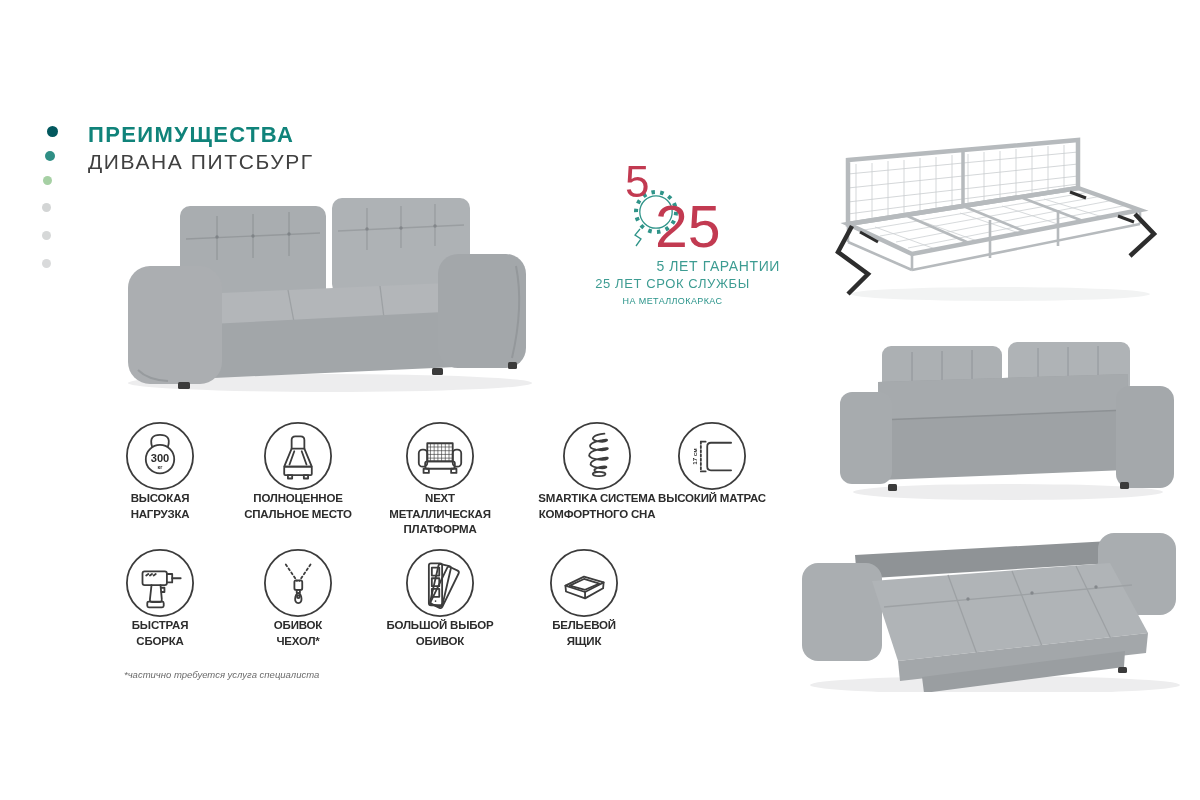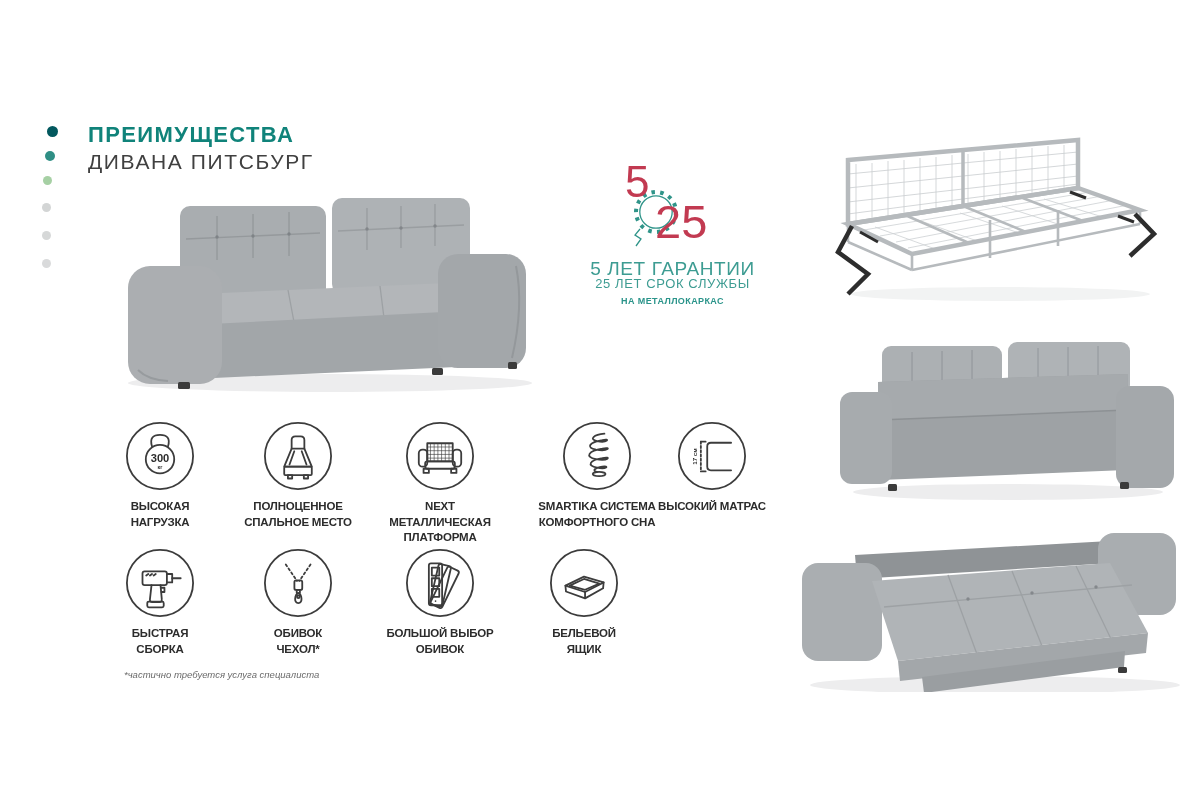--- a/index.html
+++ b/index.html
@@ -12,30 +12,30 @@
   .dot{border-radius:50%;position:absolute;}
   .title{position:absolute;left:88px;top:122px;font-size:22px;font-weight:bold;
          letter-spacing:1.4px;color:#10837a;}
   .subtitle{position:absolute;left:88px;top:150px;font-size:21px;font-weight:normal;
             letter-spacing:1.6px;color:#404040;}
 
   
   .warranty{position:absolute;left:565px;top:158px;width:215px;height:160px;}
   .w-num{position:absolute;color:#c23a51;font-family:"Liberation Sans",sans-serif;line-height:1;}
   .w5{left:60px;top:2px;font-size:44px;}
-  .w25{left:90px;top:40px;font-size:47px;}
+  .w25{left:90px;top:40px;font-size:59px;}
   .w-line{position:absolute;left:0;width:215px;text-align:center;color:#3d9c92;}
-  .wl1{top:100px;font-size:19px;letter-spacing:0.6px;}
+  .wl1{top:100px;font-size:14px;letter-spacing:0.6px;text-align:right;}
   .wl2{top:118px;font-size:13px;letter-spacing:0.6px;}
-  .wl3{top:138px;font-size:9px;font-weight:bold;letter-spacing:0.4px;color:#2a948a;}
+  .wl3{top:138px;font-size:9px;font-weight:normal;letter-spacing:0.4px;color:#2a948a;}
 
   
   .feature{position:absolute;width:136px;display:flex;flex-direction:column;align-items:center;}
   .feature svg{display:block;}
-  .f-label{margin-top:8px;font-weight:bold;font-size:11.5px;line-height:1.35;color:#2c2c2c;
+  .f-label{font-weight:bold;font-size:11.5px;line-height:1.35;color:#2c2c2c;
            text-align:center;white-space:pre-line;letter-spacing:-0.2px;}
   .footnote{position:absolute;left:124px;top:669px;font-size:9.5px;font-style:italic;color:#6b6b6b;}
 
   .ic{stroke:#3c3c3c;fill:none;stroke-width:1.7;stroke-linecap:round;stroke-linejoin:round;}
   .ring{stroke:#3c3c3c;fill:#ffffff;stroke-width:1.7;}
   .ictxt{fill:#2c2c2c;font-family:"Liberation Sans",sans-serif;font-weight:bold;stroke:none;}
 </style>
 </head>
 <body>
 

